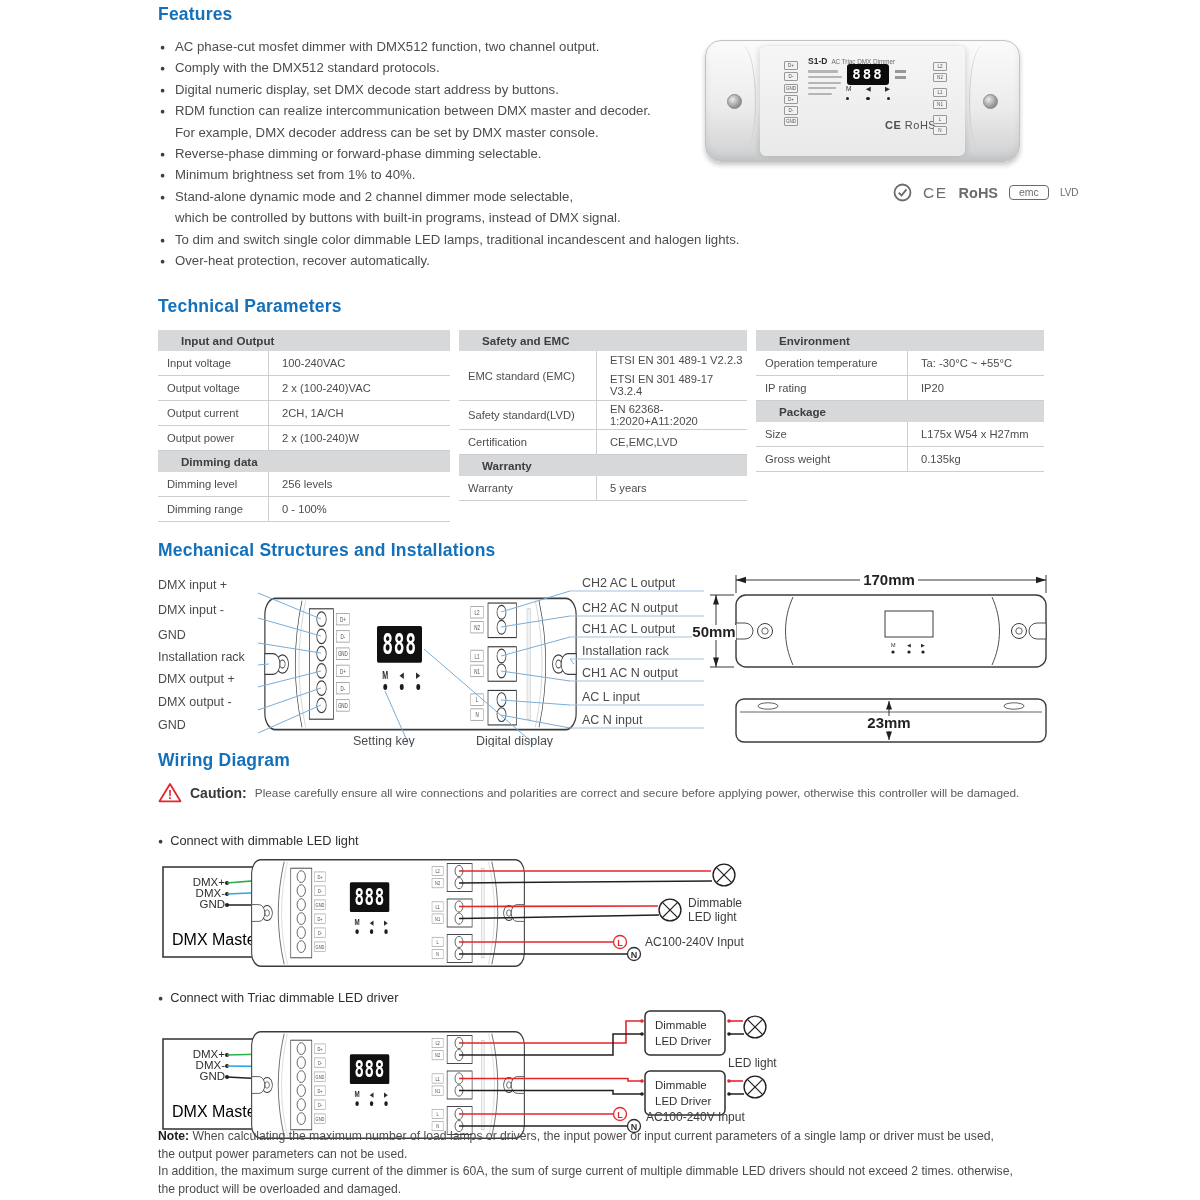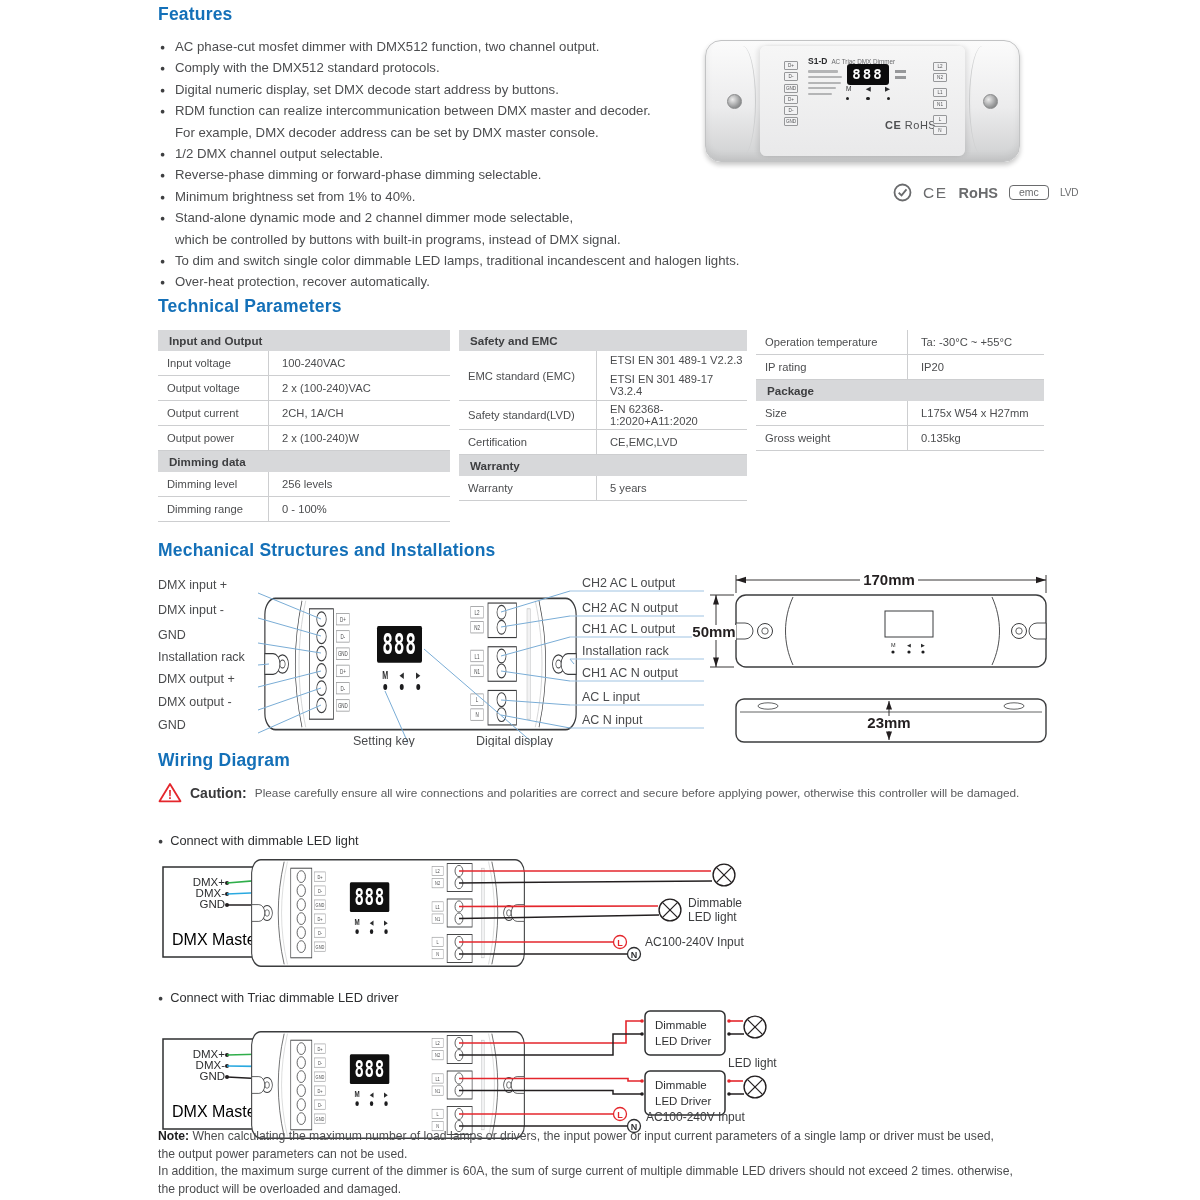--- a/index.html
+++ b/index.html
@@ -45,21 +45,21 @@
   
   .certs{position:absolute;left:893px;top:183px;display:flex;align-items:center;gap:11px;color:#6a6b6d;}
   .cert-ce{font-size:15.5px;letter-spacing:1.5px;}
   .cert-rohs{font-size:14.5px;font-weight:700;}
   .cert-emc{font-size:10.5px;border:1.6px solid #6a6b6d;border-radius:4px;padding:0 9px;line-height:13px;}
   .cert-lvd{font-size:10px;}
   
   .technical{position:absolute;left:158px;top:296px;width:892px;}
   .tech-tables{display:flex;gap:9px;margin-top:13px;font-size:11.2px;color:#4c4d4f;}
   .tcol1{width:292px;}.tcol2{width:288px;}.tcol3{width:288px;}
-  .thead{background:#d7d8da;font-weight:700;color:#3d3e40;font-size:11.6px;padding:3px 0 3px 11px;line-height:15px;}
+  .thead{background:#d7d8da;font-weight:700;color:#3d3e40;font-size:11.6px;padding:3px 0 3px 23px;line-height:15px;}
   .trow{display:flex;align-items:stretch;border-bottom:1px solid #cdced0;min-height:24px;}
   .trow .tl{display:flex;align-items:center;padding-left:9px;}
   .trow .tv{flex:1;border-left:1px solid #cdced0;padding:2px 0 2px 13px;display:flex;flex-direction:column;justify-content:center;}
   .trow.tall{min-height:49px;}
   .tcol1 .tl{width:101px;}
   .tcol2 .tl{width:128px;}
   .tcol3 .tl{width:142px;}
   
   .mechanical{position:absolute;left:158px;top:540px;width:892px;}
   .mechanical svg{display:block;margin-top:6px;}
@@ -179,21 +179,20 @@
 <div class="page">
 
   <section class="features">
     <h2 class="sec">Features</h2>
     <ul>
       <li>AC phase-cut mosfet dimmer with DMX512 function, two channel output.</li>
       <li>Comply with the DMX512 standard protocols.</li>
       <li>Digital numeric display, set DMX decode start address by buttons.</li>
       <li>RDM function can realize intercommunication between DMX master and decoder.</li>
       <li class="cont">For example, DMX decoder address can be set by DMX master console.</li>
-      <li>1/2 DMX channel output selectable.</li>
       <li>Reverse-phase dimming or forward-phase dimming selectable.</li>
       <li>Minimum brightness set from 1% to 40%.</li>
       <li>Stand-alone dynamic mode and 2 channel dimmer mode selectable,</li>
       <li class="cont">which be controlled by buttons with built-in programs, instead of DMX signal.</li>
       <li>To dim and switch single color dimmable LED lamps, traditional incandescent and halogen lights.</li>
       <li>Over-heat protection, recover automatically.</li>
     </ul>
   </section>
 
   <div class="photo">
@@ -308,20 +307,21 @@
             <div class="tl">Certification</div>
             <div class="tv">CE,EMC,LVD</div>
           </div>
         <div class="thead">Warranty</div>
         <div class="trow">
             <div class="tl">Warranty</div>
             <div class="tv">5 years</div>
           </div>
       </div>
       <div class="tcol3">
+        <div class="thead">Environment</div>
         <div class="trow">
             <div class="tl">Operation temperature</div>
             <div class="tv">Ta: -30°C ~ +55°C</div>
           </div>
         <div class="trow">
             <div class="tl">IP rating</div>
             <div class="tv">IP20</div>
           </div>
         <div class="thead">Package</div>
         <div class="trow">

